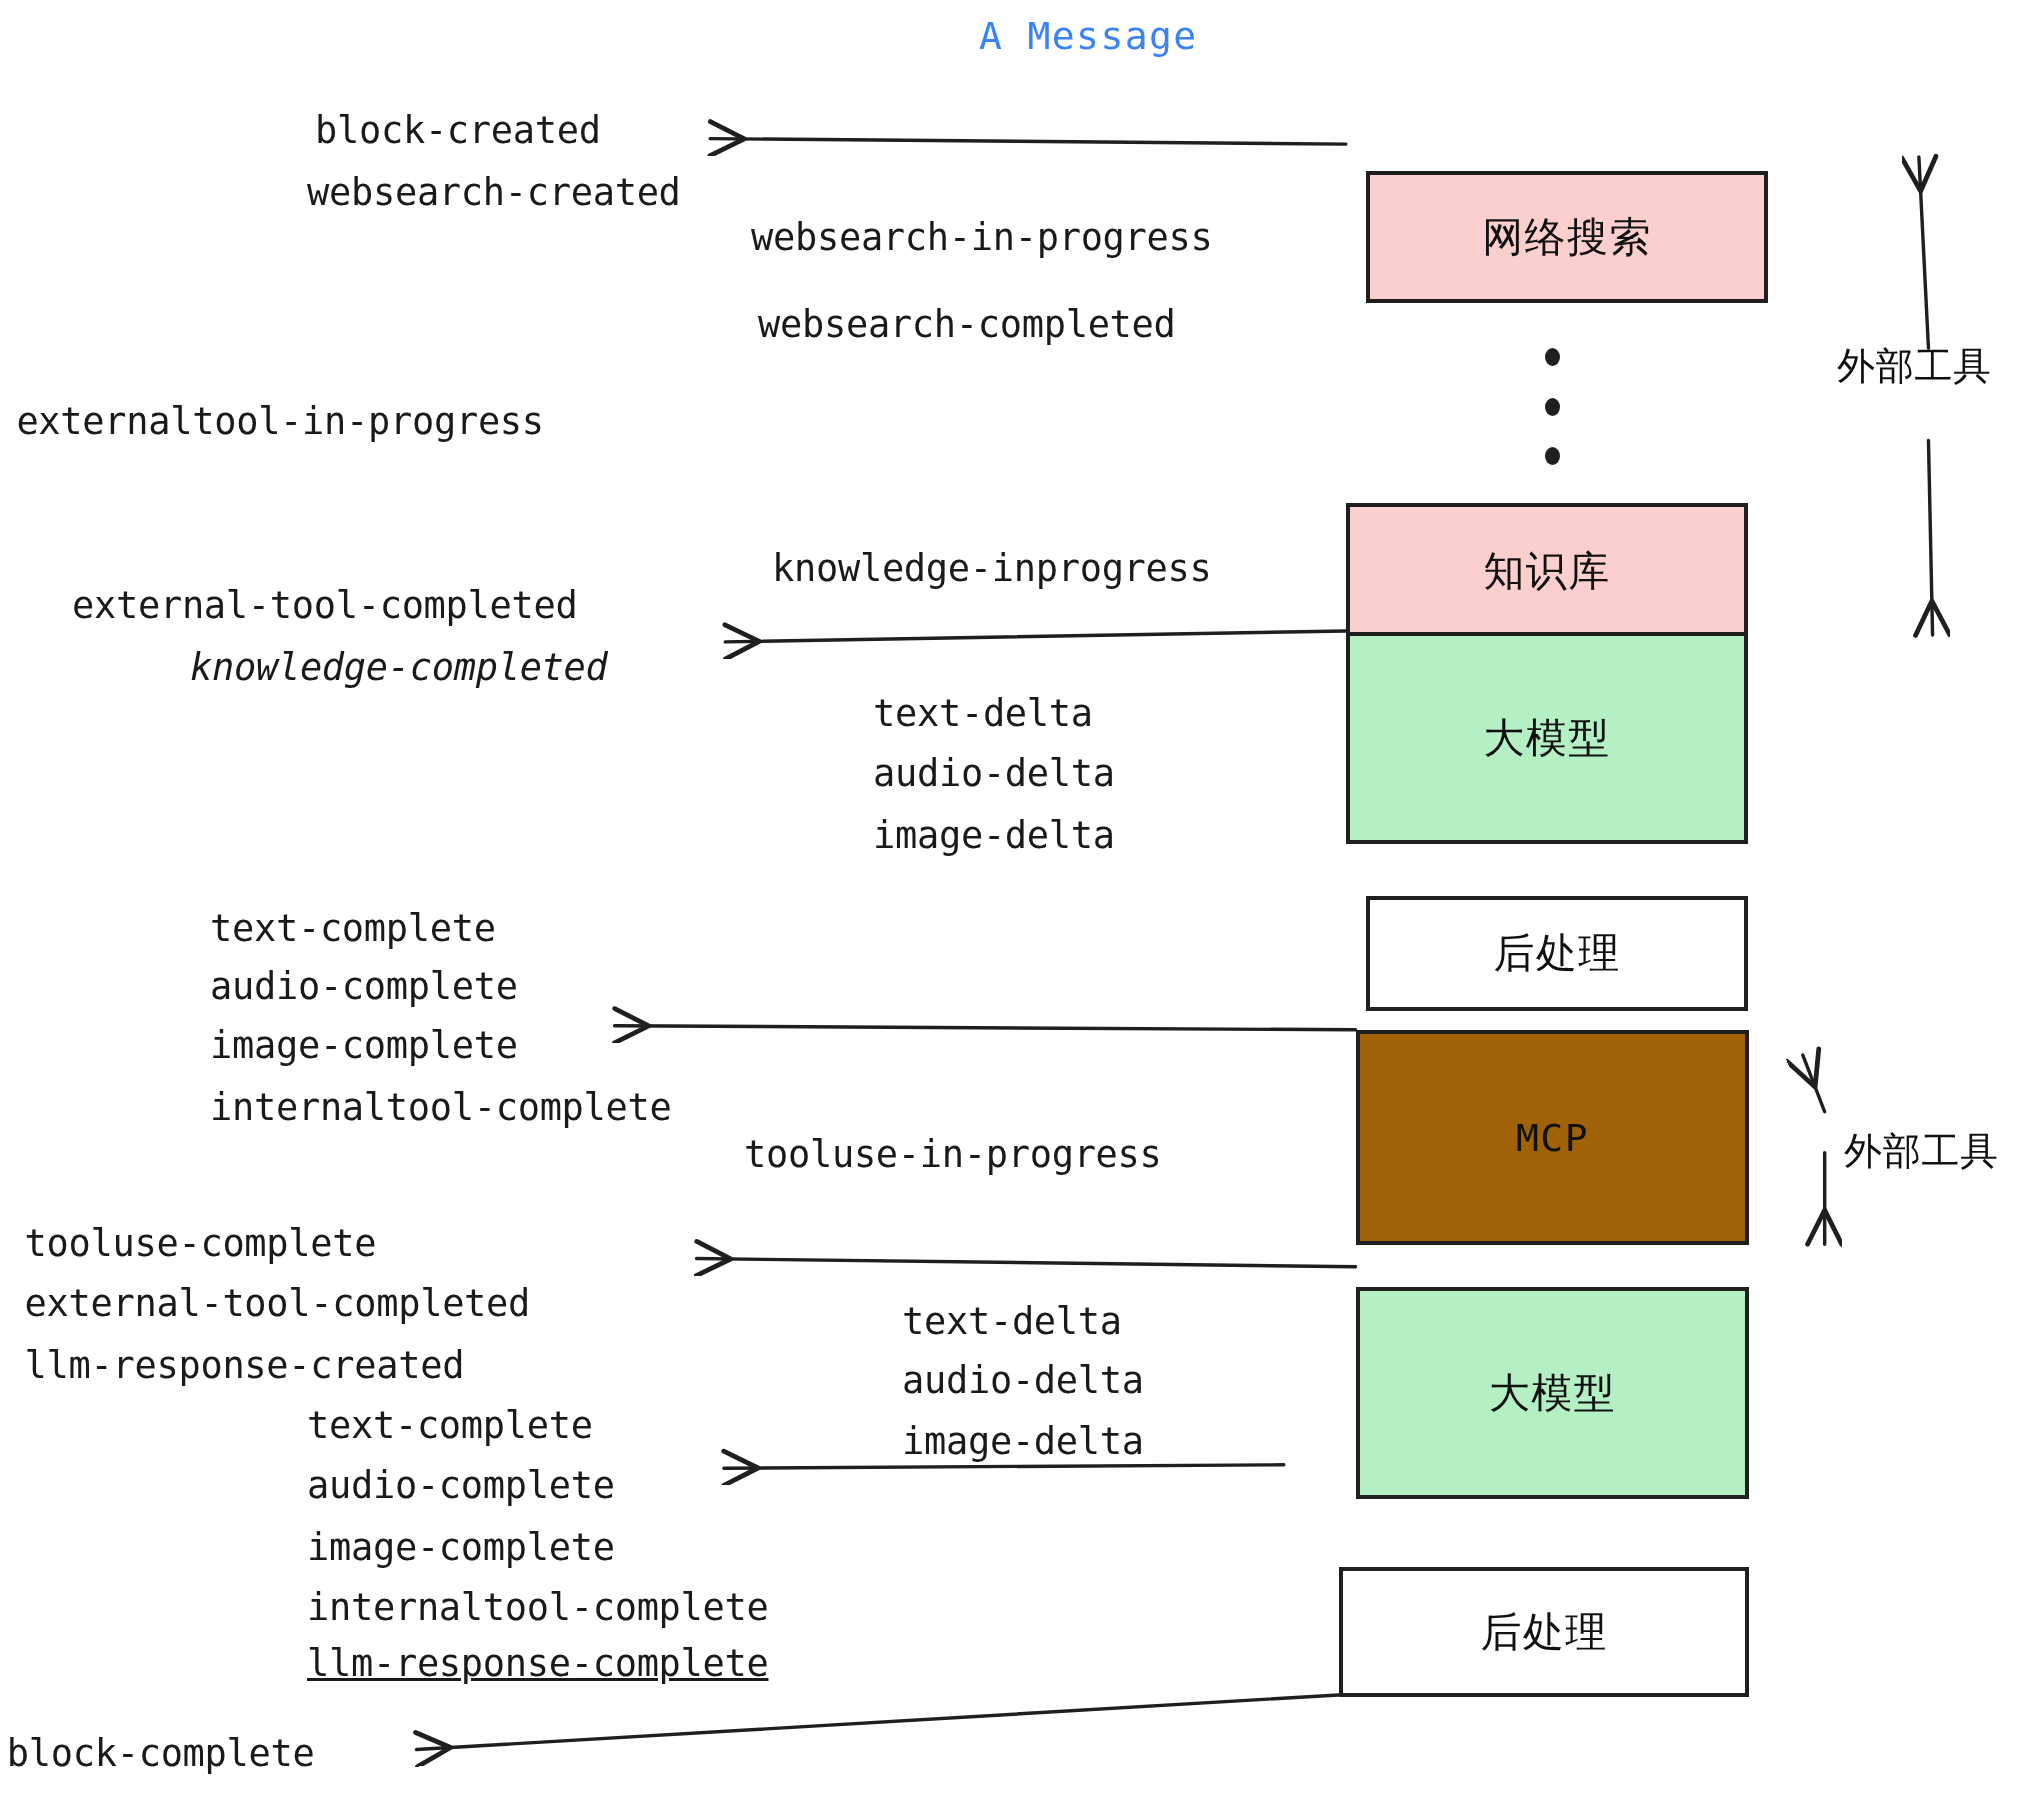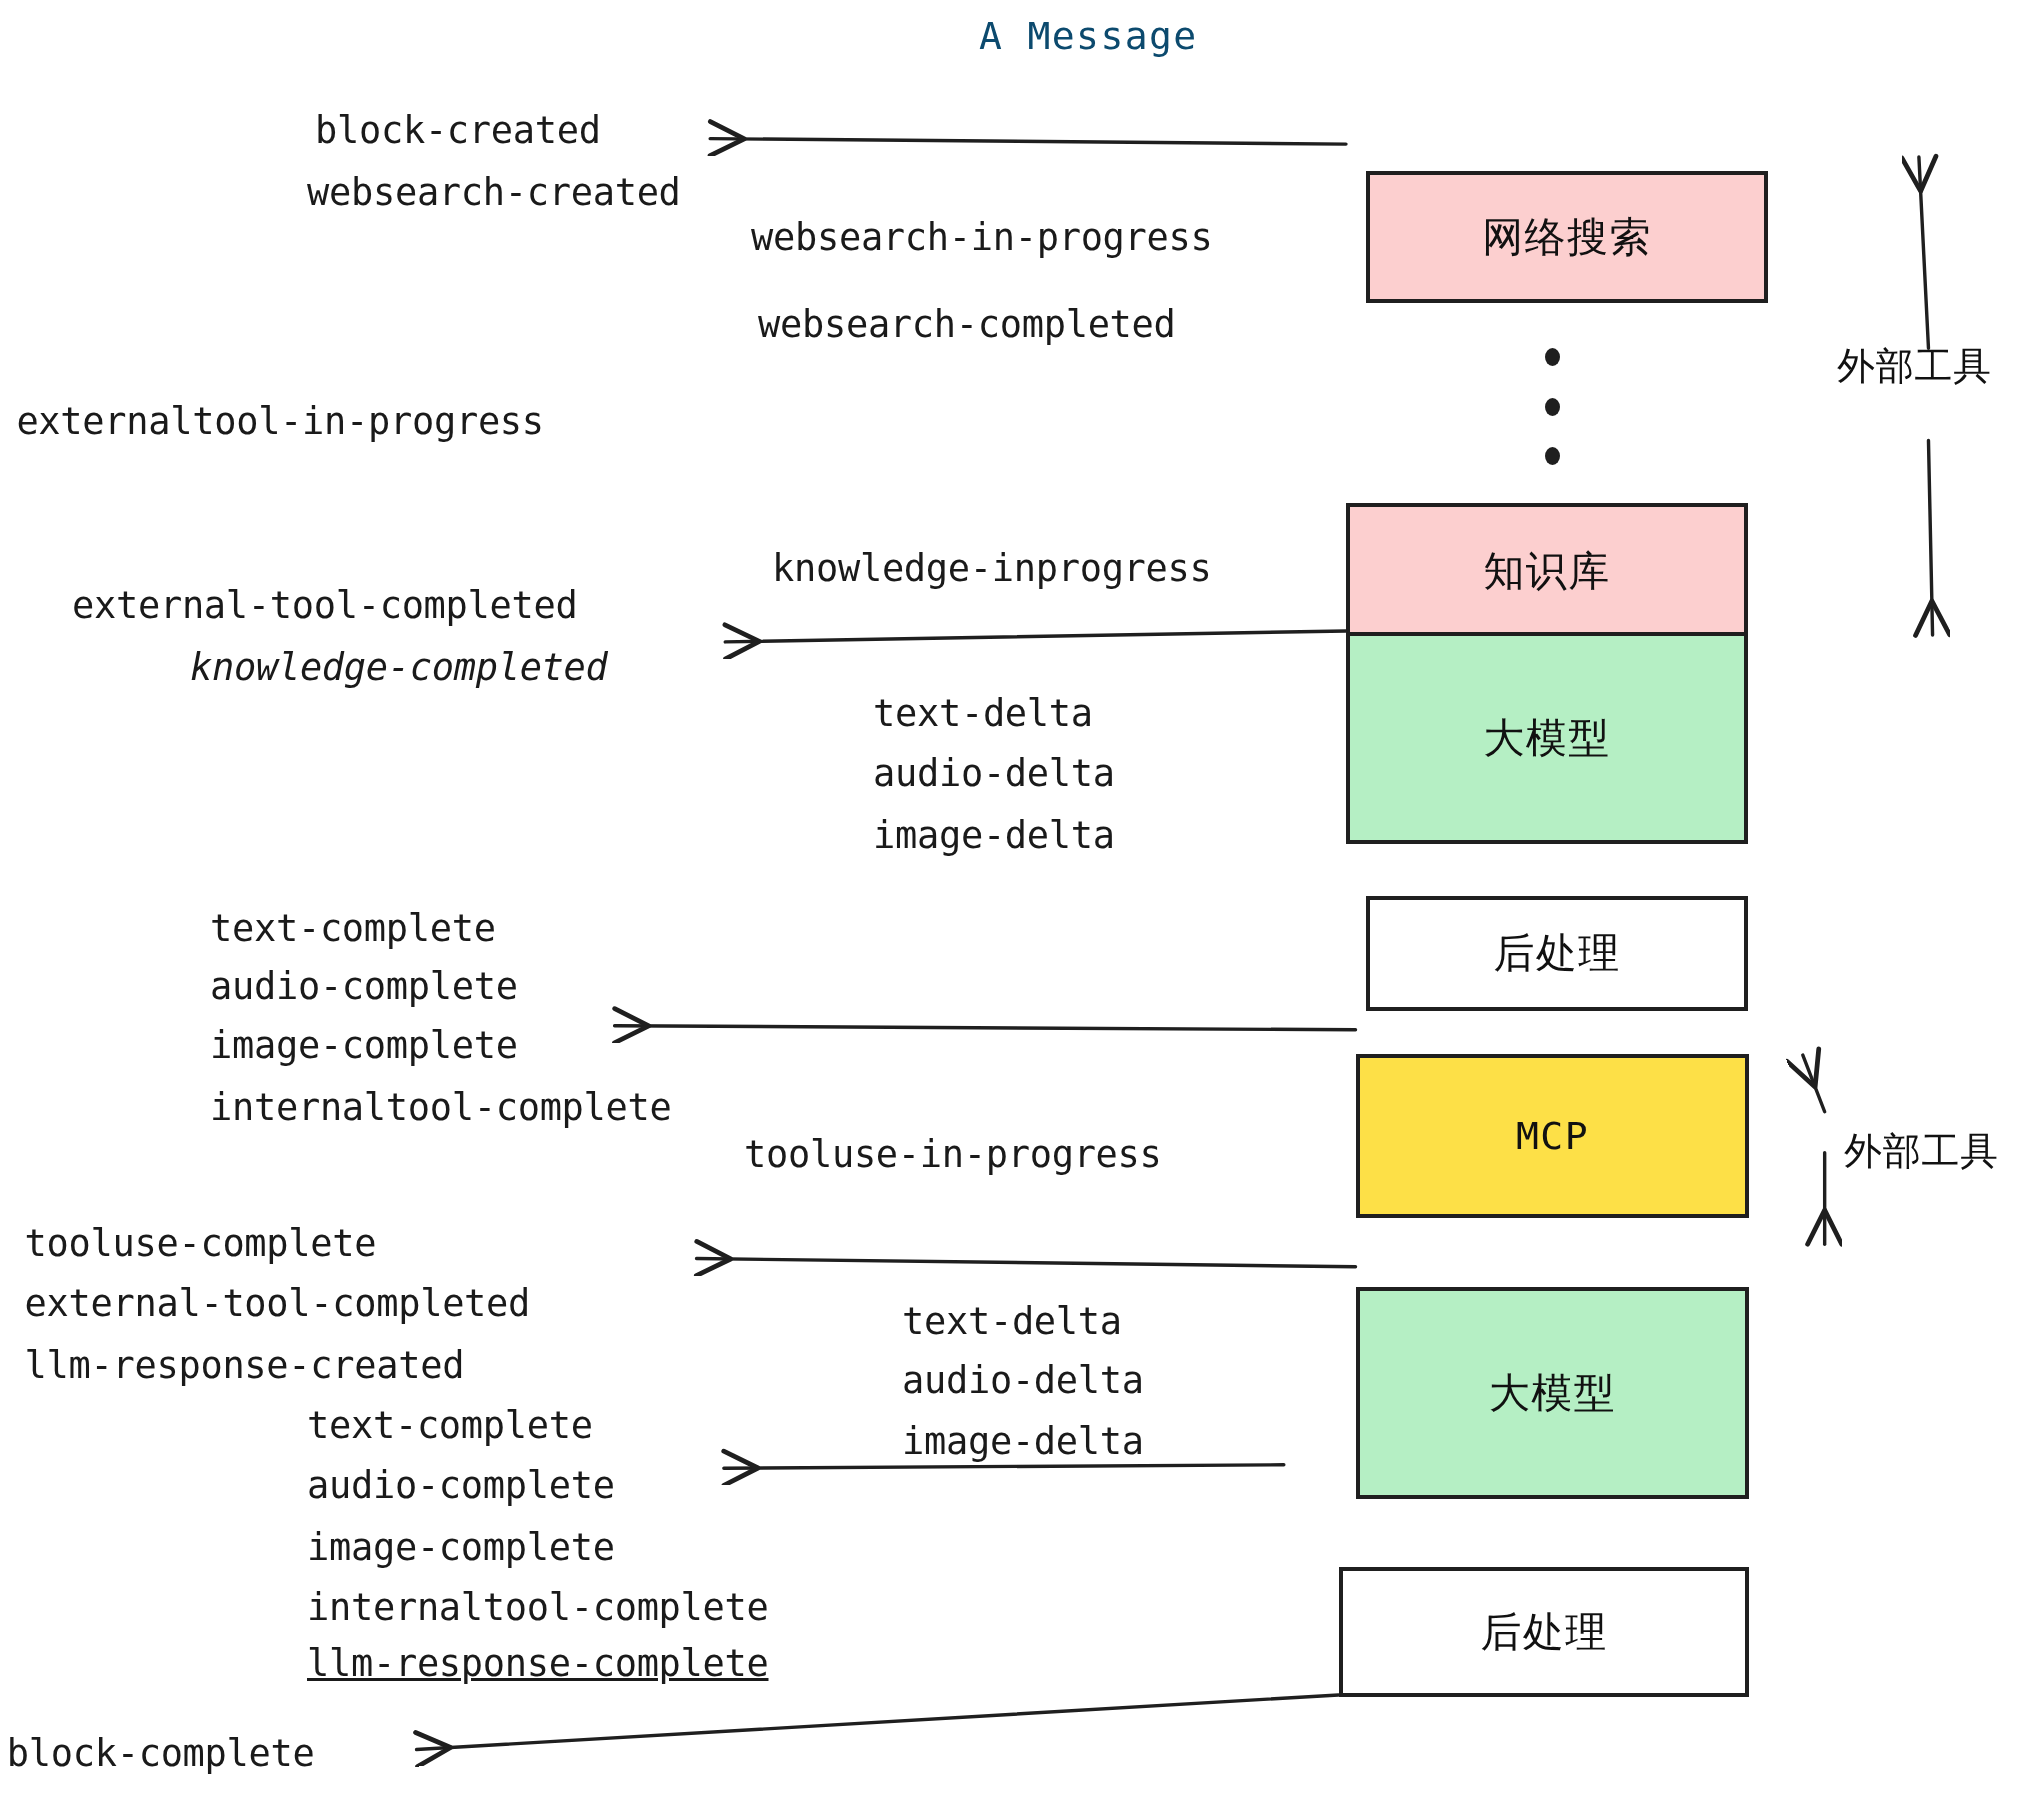--- a/index.html
+++ b/index.html
@@ -21,21 +21,21 @@
     font-size: 37px;
     line-height: 1;
     color: #1a1a1a;
     white-space: nowrap;
     letter-spacing: -0.3px;
   }
   .title {
     position: absolute;
     font-family: "DejaVu Sans Mono", monospace;
     font-size: 38px;
-    color: #0c4a6e;
+    color: #3b82f6;
     white-space: nowrap;
     letter-spacing: 1.4px;
   }
   .box {
     position: absolute;
     box-sizing: border-box;
     border: 4.1px solid #1f1f1f;
     display: flex;
     align-items: center;
     justify-content: center;
@@ -75,21 +75,21 @@
 <body>
 
 <div id="stage">
 
   <div class="title" style="left:979px; top:13.7px;">A Message</div>
 
   <div class="box" id="box0" style="left: 1346px; top: 171px; width: 402px; height: 132px; background: rgb(252, 207, 207); border-color: rgb(31, 31, 31); margin-left: 20px;">网络搜索</div>
   <div class="box" id="box1" style="left: 1346px; top: 503px; width: 402px; height: 137px; background: rgb(252, 207, 207); border-color: rgb(31, 31, 31);">知识库</div>
   <div class="box" id="box2" style="left: 1346px; top: 632px; width: 402px; height: 212px; background: rgb(181, 239, 196); border-color: rgb(31, 31, 31);">大模型</div>
   <div class="box" id="box3" style="left: 1366px; top: 896px; width: 382px; height: 115px; background: rgb(255, 255, 255); border-color: rgb(31, 31, 31);">后处理</div>
-  <div class="box mono" id="box4" style="left: 1356px; top: 1030px; width: 393px; height: 164px; background: #fde047; border-color: rgb(31, 31, 31); margin-top: 24px;">MCP</div>
+  <div class="box mono" id="box4" style="left: 1356px; top: 1030px; width: 393px; height: 215px; background: #a16207; border-color: rgb(31, 31, 31);">MCP</div>
   <div class="box" id="box5" style="left: 1356px; top: 1287px; width: 393px; height: 212px; background: rgb(181, 239, 196); border-color: rgb(31, 31, 31);">大模型</div>
   <div class="box" id="box6" style="left: 1339px; top: 1567px; width: 410px; height: 130px; background: rgb(255, 255, 255); border-color: rgb(31, 31, 31);">后处理</div>
 
   <div id="events-layer">
       <div class="evt" style="left: 315px; top: 112px;">block-created</div>
       <div class="evt" style="left: 307px; top: 174px;">websearch-created</div>
       <div class="evt" style="left: 751px; top: 219px;">websearch-in-progress</div>
       <div class="evt" style="left: 758px; top: 306px;">websearch-completed</div>
       <div class="evt" style="left: 16.4px; top: 403px;">externaltool-in-progress</div>
       <div class="evt" style="left: 772px; top: 550px;">knowledge-inprogress</div>

